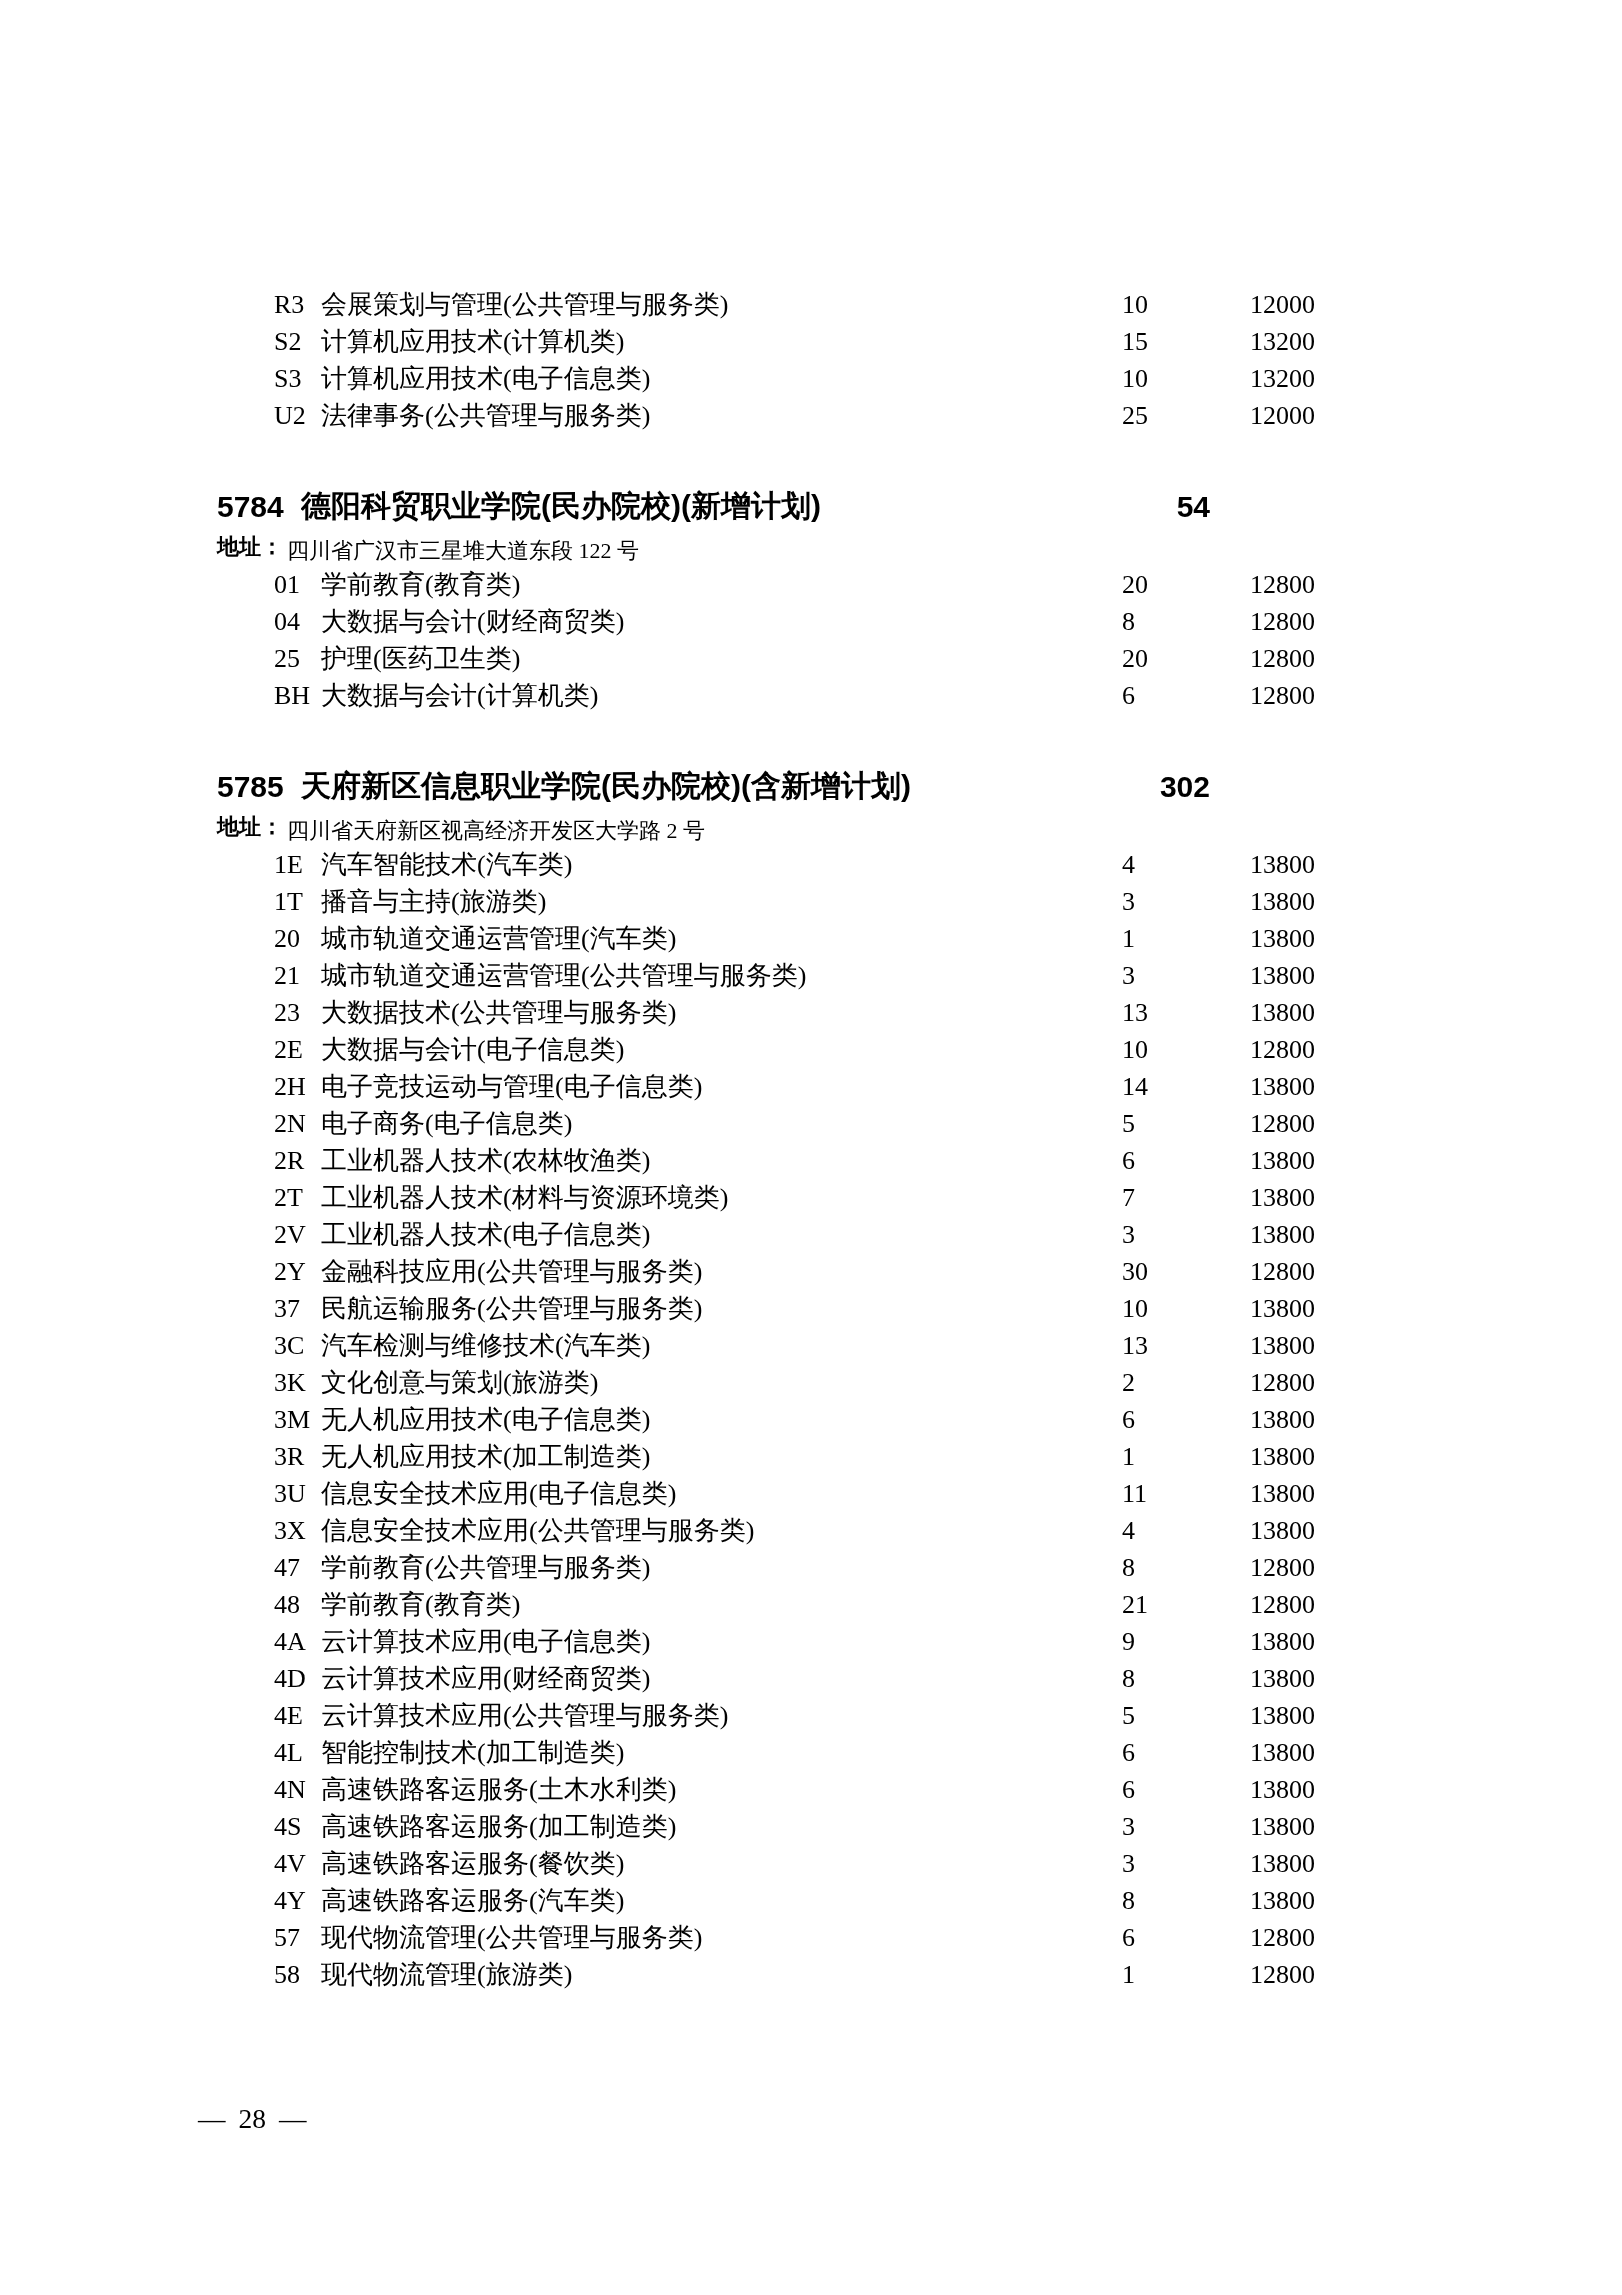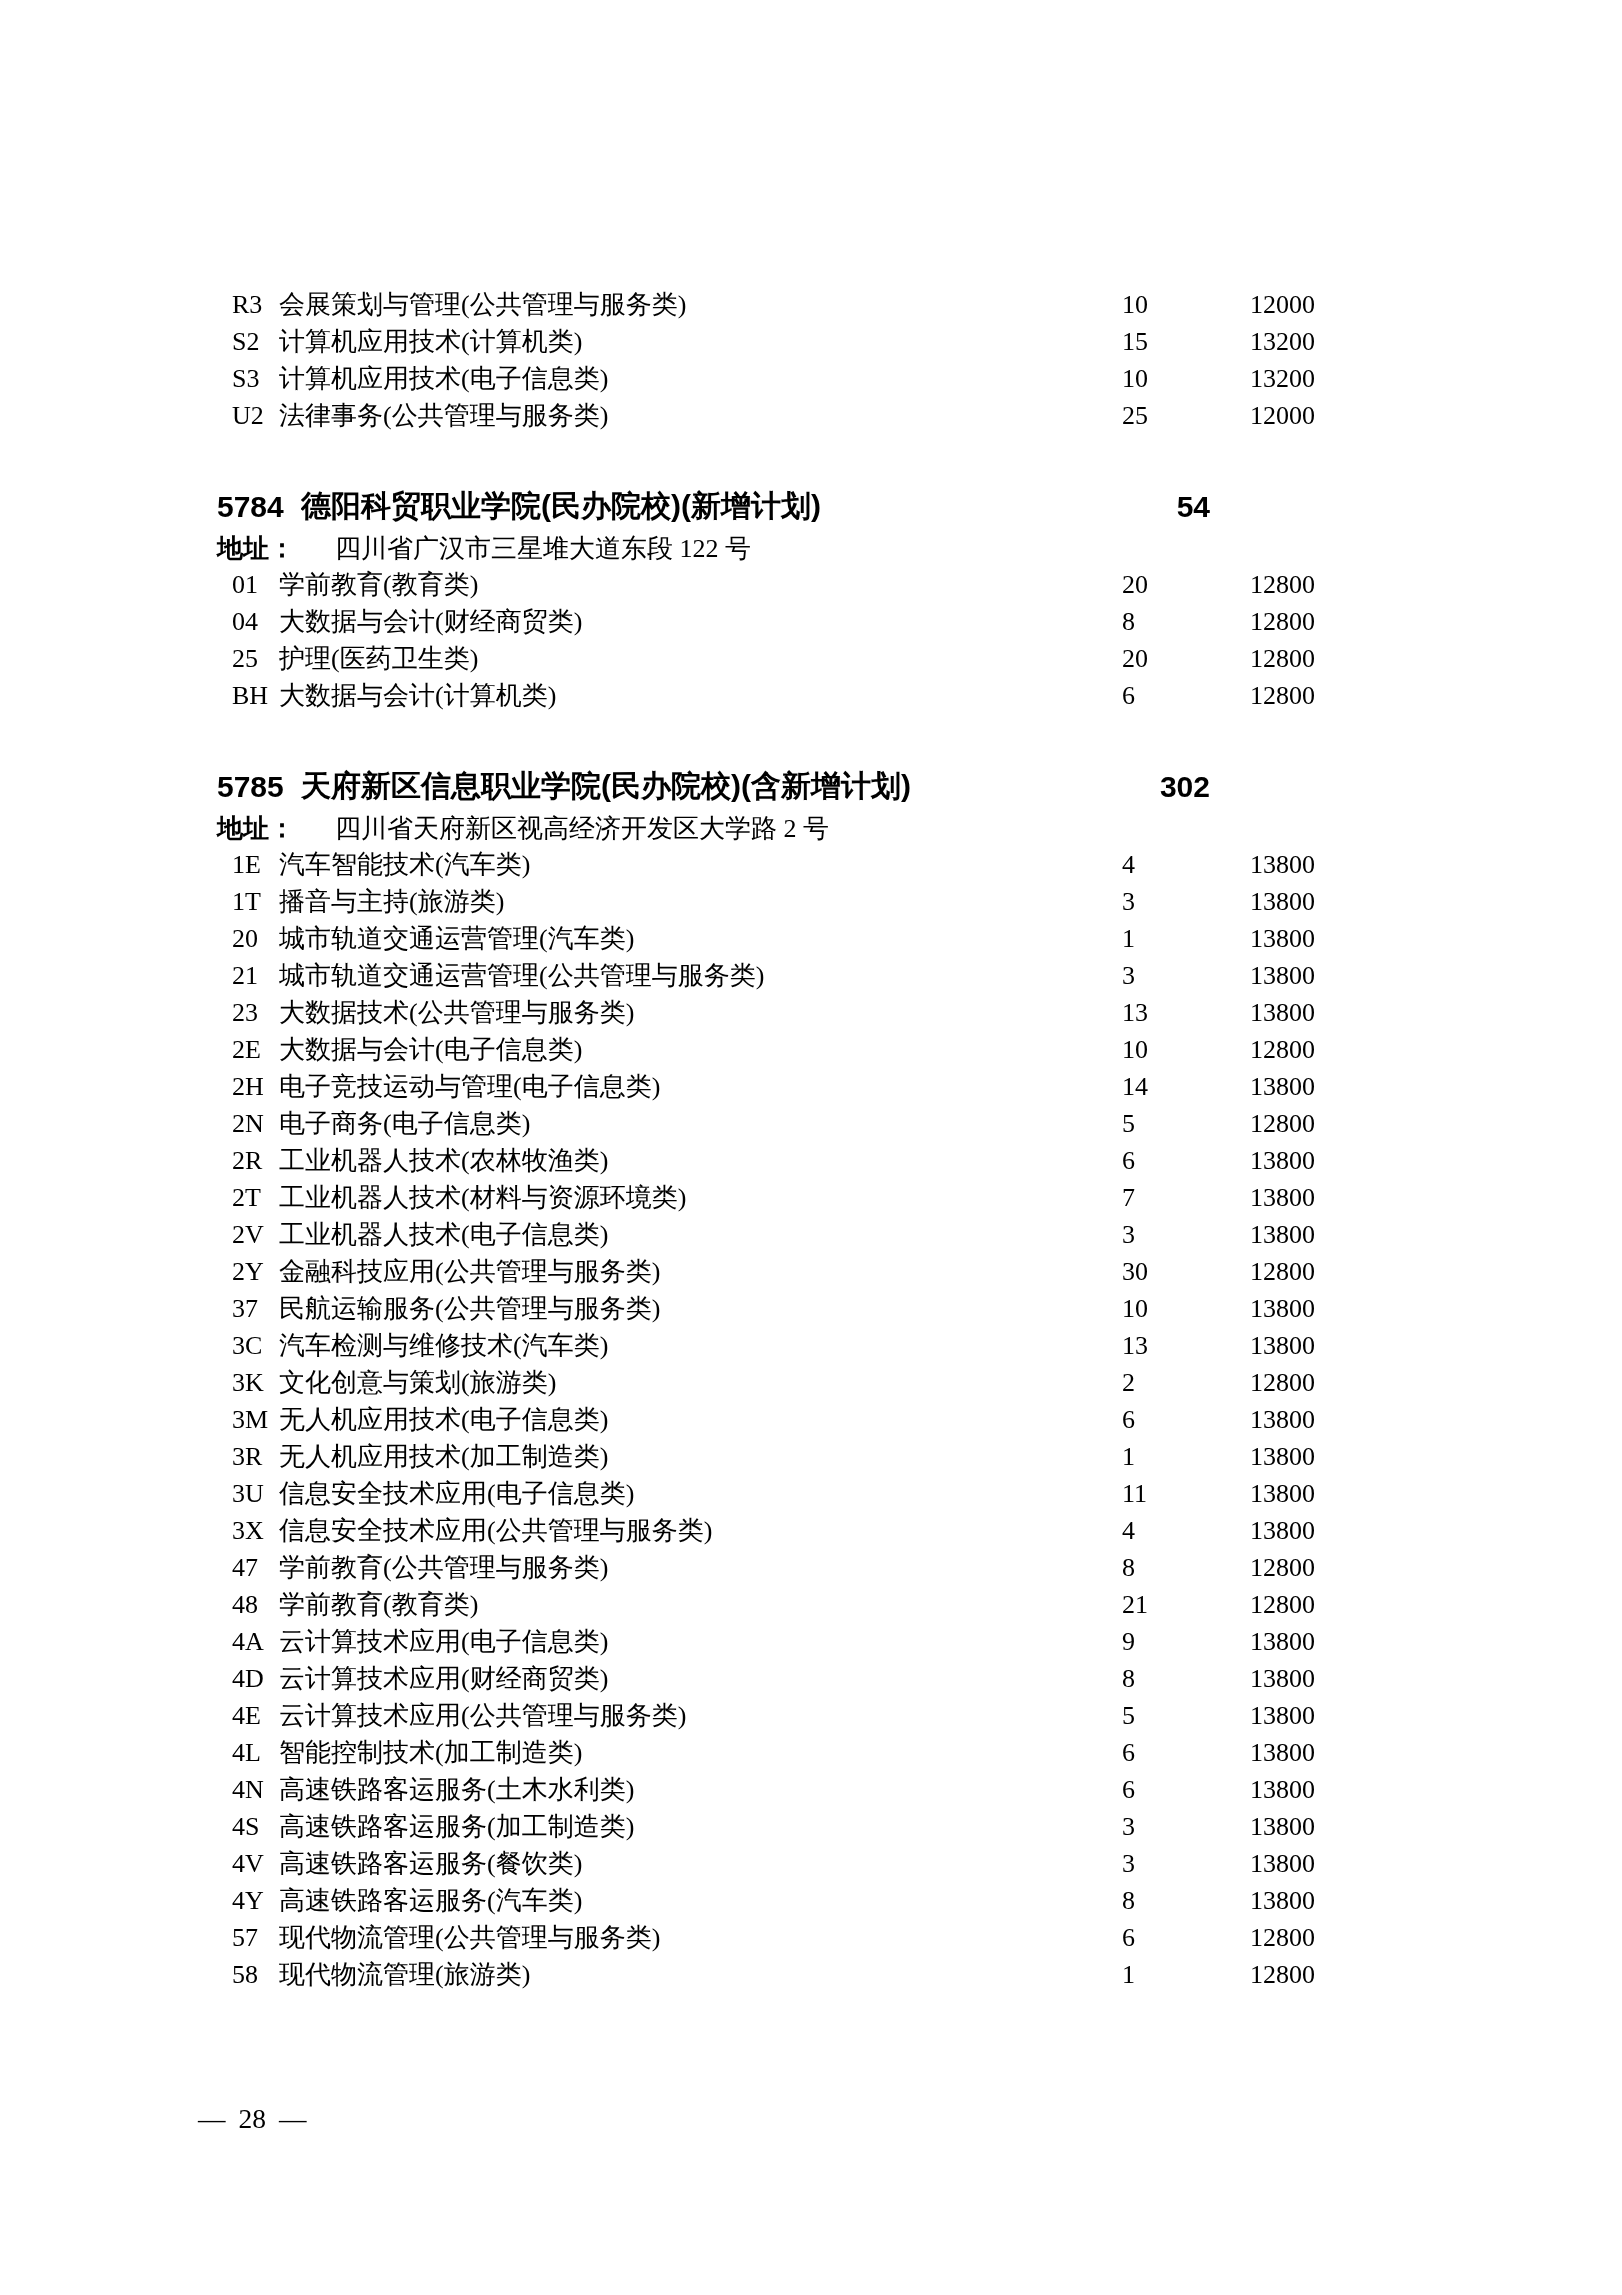--- a/index.html
+++ b/index.html
@@ -21,21 +21,21 @@
   }
   
   .prow {
     display: flex;
     align-items: center;
     height: 37px;
     font-size: 26px;
     padding-left: 15px;
     white-space: nowrap;
   }
-  .prow .code { width: 47px; flex: none; }
+  .prow .code { width: 47px; flex: none; margin-left: 42px; }
   .prow .name { flex: 1; min-width: 0; overflow: hidden; }
   .prow .count { width: 88px; flex: none; text-align: left; }
   .prow .fee   { width: 105px; flex: none; text-align: right; }
 
   
   .section { margin-top: 52px; }
   .sec-header {
     display: flex;
     align-items: center;
     height: 41px;
@@ -44,25 +44,24 @@
     font-family: Liberation Sans, sans-serif;
     white-space: nowrap;
   }
   .sec-header .h-code  { width: 84px; flex: none; }
   .sec-header .h-name  { flex: 1; min-width: 0; overflow: hidden; }
   .sec-header .h-total { width: 88px; flex: none; text-align: right; }
   .sec-header .h-fee   { width: 105px; flex: none; }
 
   .addr {
     display: flex;
-    align-items: flex-end;
+    align-items: center;
     height: 39px;
-    font-size: 26px;
+    font-size: 22px;
     white-space: nowrap;
-    gap: 36px;
   }
   .addr .label {
     font-weight: bold;
     font-family: "Liberation Sans", "DejaVu Sans", sans-serif;
     margin-right: 3.9px;
   }
   .addr .value {
     font-family: "Liberation Serif", "DejaVu Serif", serif;
     margin-top: 8px;
   }

